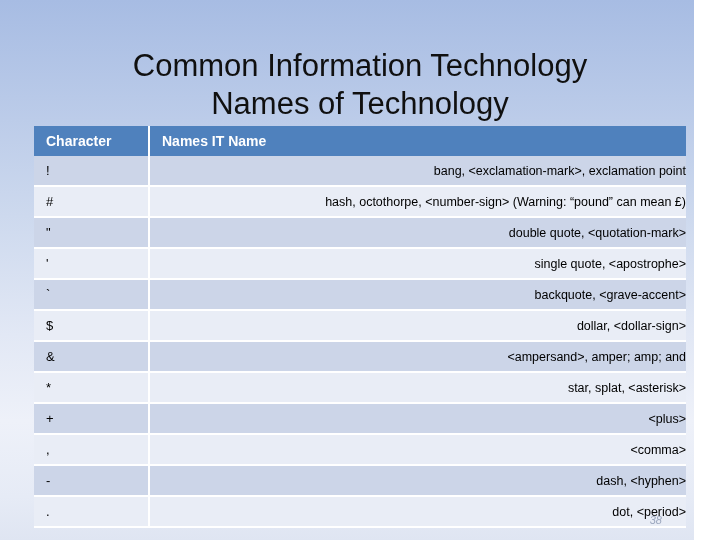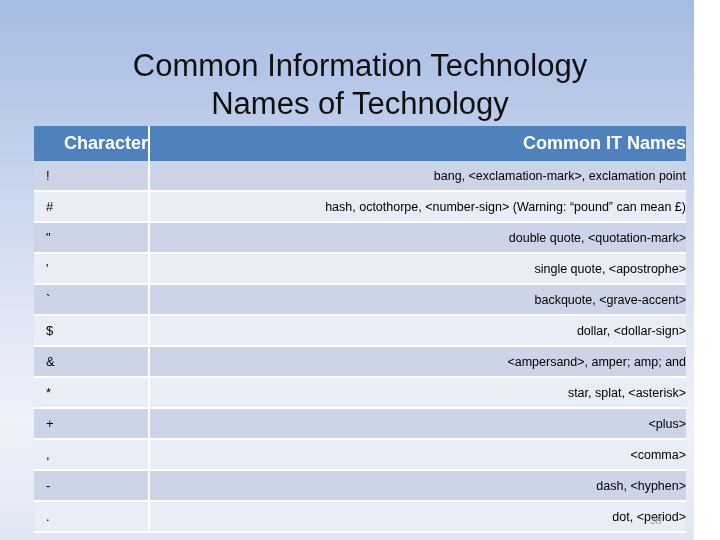--- a/index.html
+++ b/index.html
@@ -51,23 +51,23 @@
     border-collapse: separate;
     border-spacing: 0;
     table-layout: fixed;
   }
   #char-table col.c-char { width: 116px; }
   #char-table col.c-name { width: 536px; }
 
   #char-table th {
     background: #4f81bd;
     color: #ffffff;
-    font-size: 18px;
+    font-size: 14px;
     font-weight: bold;
-    text-align: right;
+    text-align: left;
     padding: 7px 0 7px 12px;
     border-right: 2px solid #ffffff;
     height: 15px;
     white-space: nowrap;
   }
   #char-table th:last-child { border-right: none; }
 
   #char-table td {
     font-size: 12.5px;
     color: #000000;
@@ -129,21 +129,21 @@
   </h1>
 
   <table id="char-table">
     <colgroup>
       <col class="c-char">
       <col class="c-name">
     </colgroup>
     <thead>
       <tr>
         <th>Character</th>
-        <th>Common IT Names</th>
+        <th>Names IT Name</th>
       </tr>
     </thead>
     <tbody id="table-body">
         <tr class="band-dark">
           <td class="char-cell">!</td>
           <td>bang, &lt;exclamation-mark&gt;, exclamation point</td>
         </tr>
         <tr class="band-light">
           <td class="char-cell">#</td>
           <td>hash, octothorpe, &lt;number-sign&gt; (Warning:  “pound” can mean £)</td>

